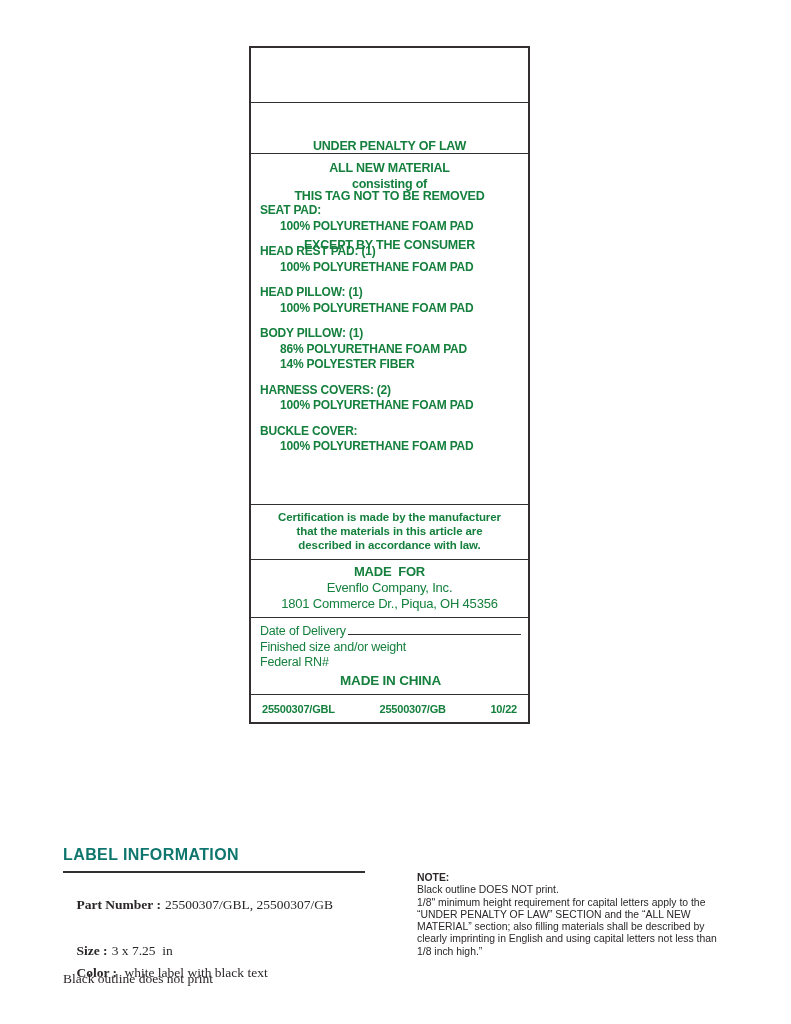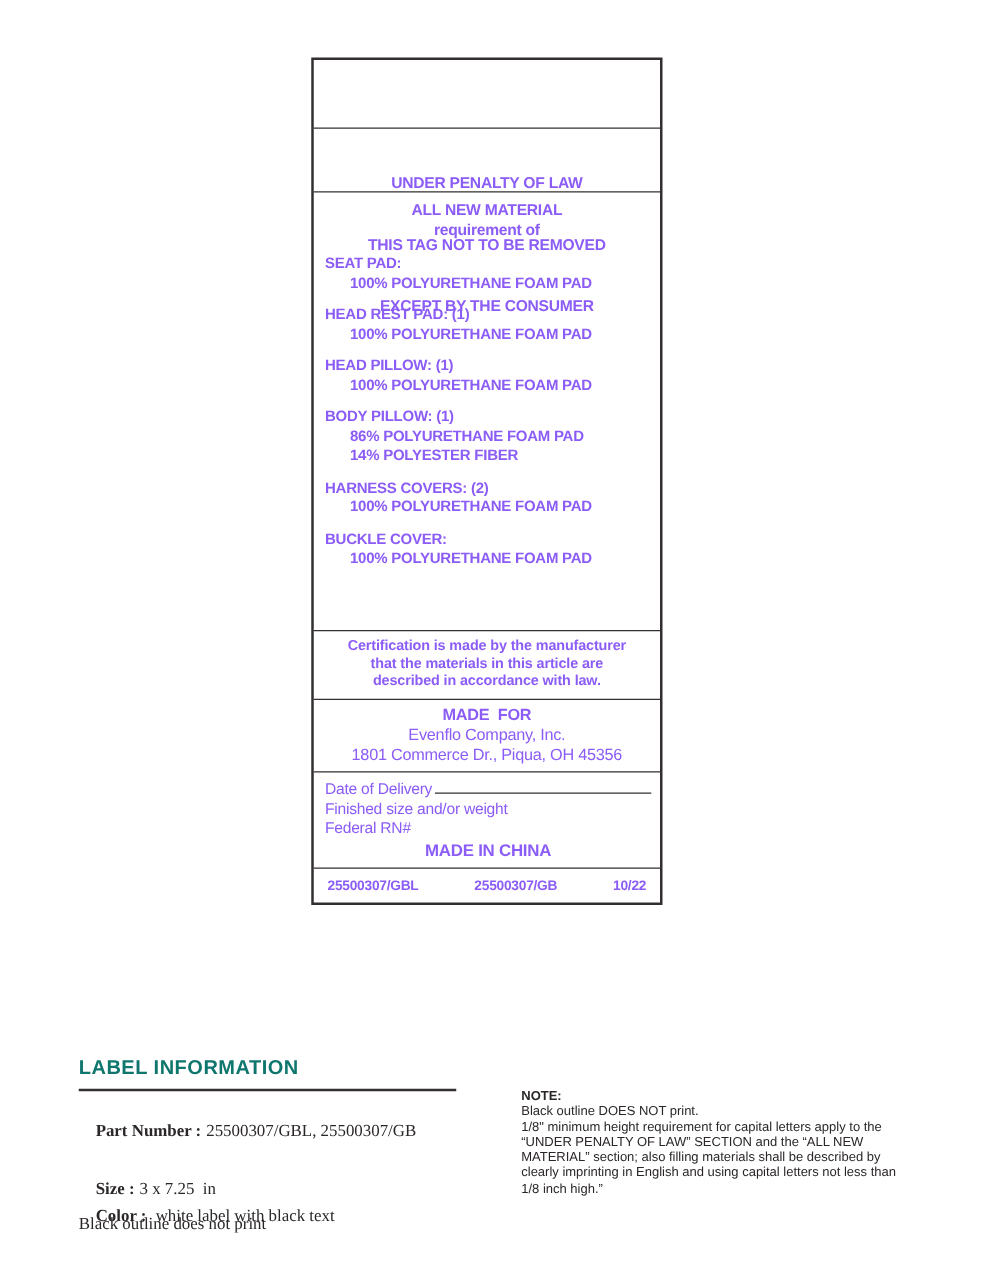--- a/index.html
+++ b/index.html
@@ -17,21 +17,21 @@
   
   .label {
     position: absolute;
     left: 249px;
     top: 46px;
     width: 281px;
     height: 678px;
     border: 2px solid #332f30;
     display: flex;
     flex-direction: column;
-    color: #8b5cf6;
+    color: #15803d;
     letter-spacing: -0.2px;
   }
   .sec { border-bottom: 1.5px solid #332f30; flex-shrink: 0; }
   .sec:last-child { border-bottom: none; }
 
   .sec-empty { height: 55px; }
 
   .sec-penalty {
     height: 51px;
     text-align: center;
@@ -136,21 +136,21 @@
     <div class="sec sec-empty"></div>
 
     <div class="sec sec-penalty">
       <div>UNDER PENALTY OF LAW</div>
       <div>THIS TAG NOT TO BE REMOVED</div>
       <div>EXCEPT BY THE CONSUMER</div>
     </div>
 
     <div class="sec sec-materials">
       <div class="mat-header">ALL NEW MATERIAL</div>
-      <div class="mat-sub">requirement of</div>
+      <div class="mat-sub">consisting of</div>
 
       <div class="entry">
         <div class="entry-name">SEAT PAD:</div>
         <div class="entry-line">100% POLYURETHANE FOAM PAD</div>
       </div>
 
       <div class="entry">
         <div class="entry-name">HEAD REST PAD: (1)</div>
         <div class="entry-line">100% POLYURETHANE FOAM PAD</div>
       </div>

